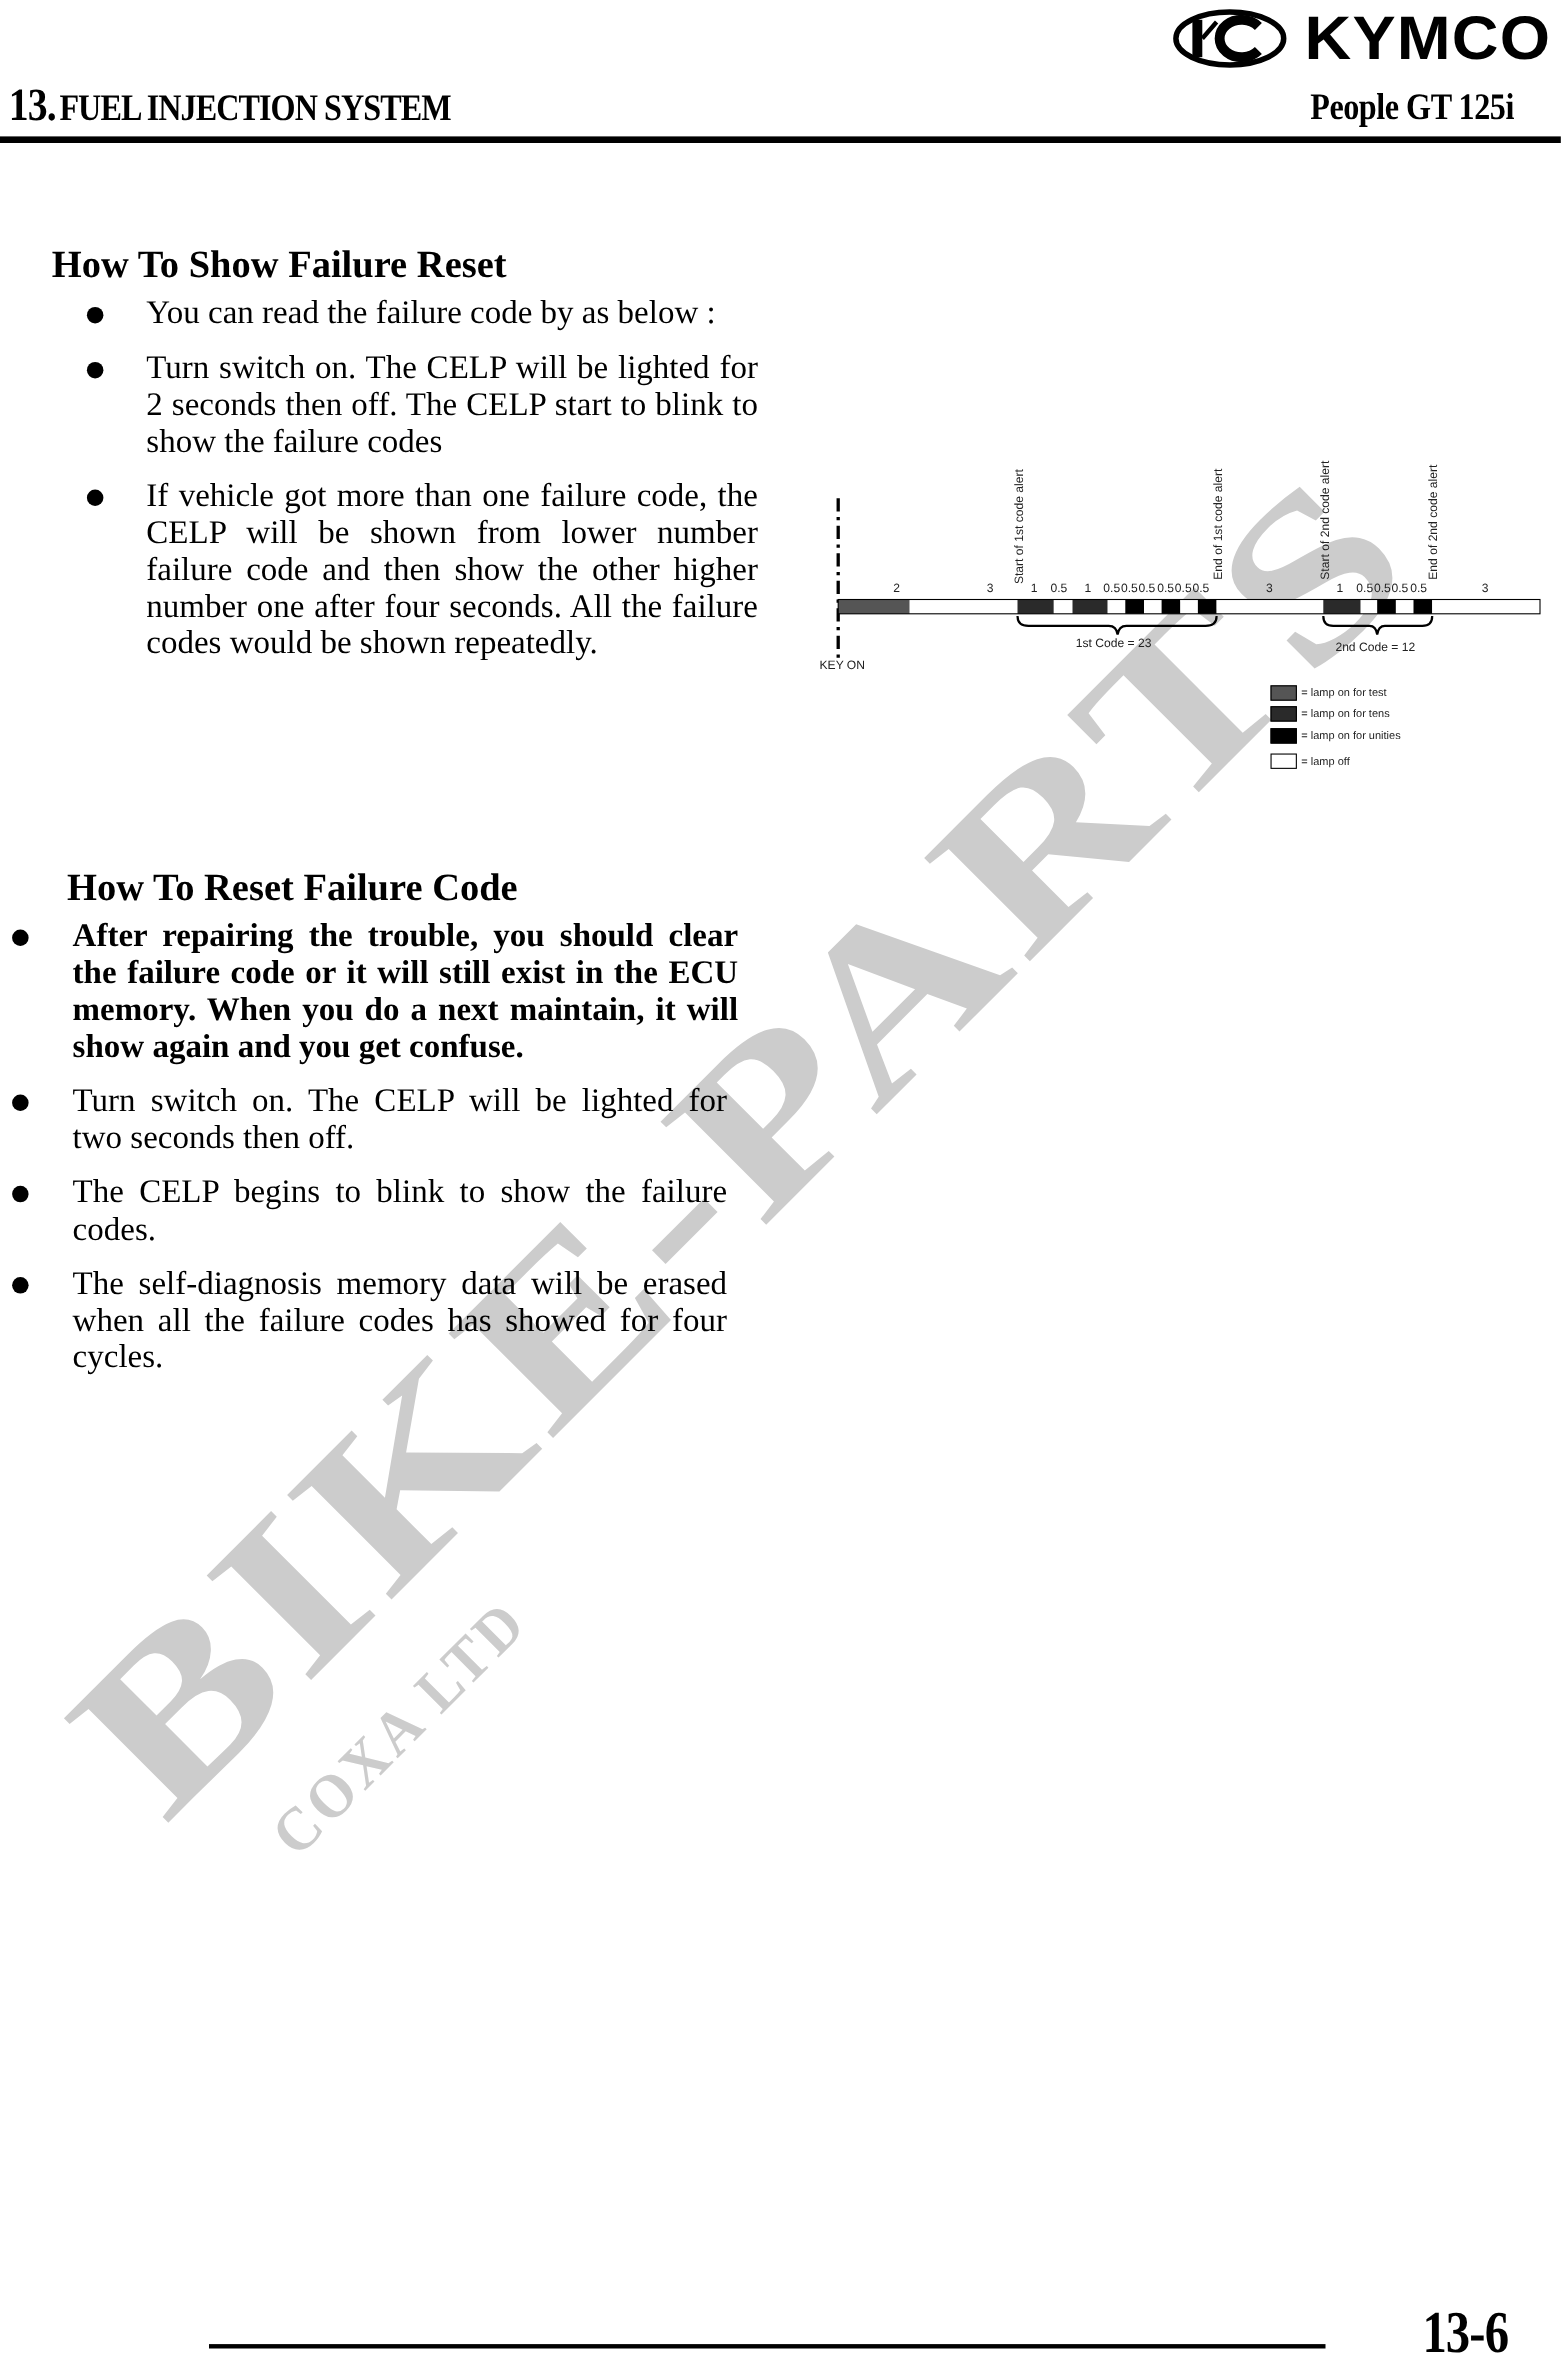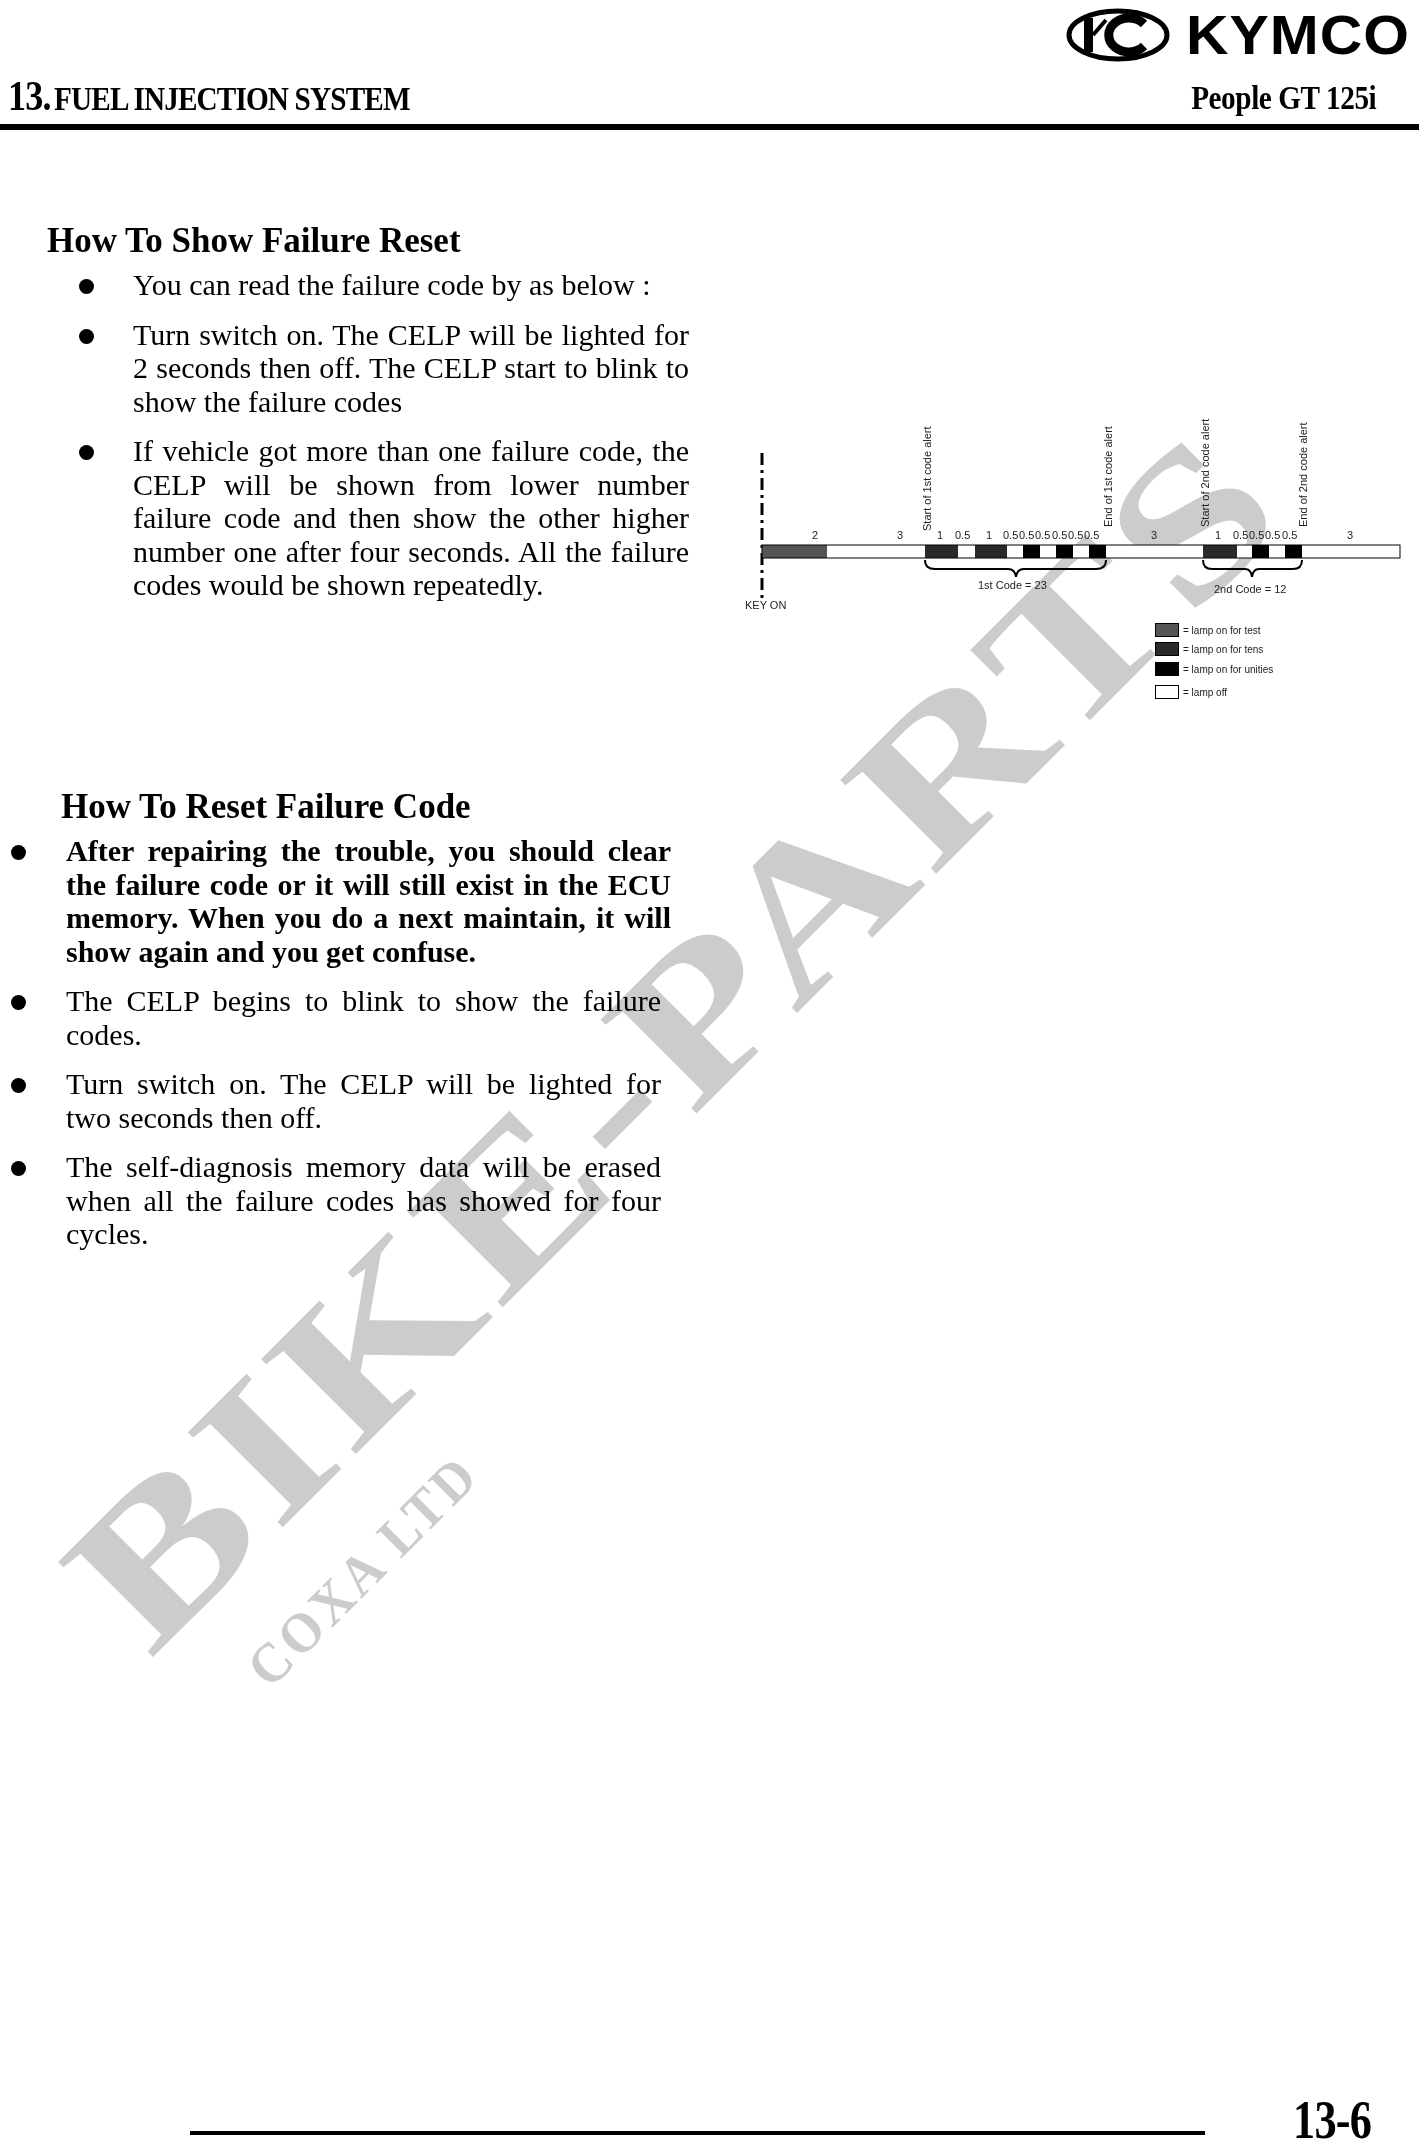--- a/index.html
+++ b/index.html
@@ -85,22 +85,22 @@
 <div class="abs heading sec1-heading">How To Show Failure Reset</div>
 <ul class="abs bullets sec1-list">
   <li><span class="dot"></span><span>You can read the failure code by as below :</span></li>
   <li><span class="dot"></span><span>Turn switch on. The CELP will be lighted for 2 seconds then off. The CELP start to blink to show the failure codes</span></li>
   <li><span class="dot"></span><span>If vehicle got more than one failure code, the CELP will be shown from lower number failure code and then show the other higher number one after four seconds. All the failure codes would be shown repeatedly.</span></li>
 </ul>
 
 <div class="abs heading sec2-heading">How To Reset Failure Code</div>
 <ul class="abs bullets sec2-list">
   <li class="wide"><span class="dot"></span><span>After repairing the trouble, you should clear the failure code or it will still exist in the ECU memory. When you do a next maintain, it will show again and you get confuse.</span></li>
+  <li><span class="dot"></span><span>Turn switch on. The CELP will be lighted for two seconds then off.</span></li>
   <li><span class="dot"></span><span>The CELP begins to blink to show the failure codes.</span></li>
-  <li><span class="dot"></span><span>Turn switch on. The CELP will be lighted for two seconds then off.</span></li>
   <li><span class="dot"></span><span>The self-diagnosis memory data will be erased when all the failure codes has showed for four cycles.</span></li>
 </ul>
 
 <div class="abs diagram">
 
   <svg style="position:absolute;left:0;top:0;width:679px;height:310px" xmlns="http://www.w3.org/2000/svg">
     <line x1="22" y1="48" x2="22" y2="198" stroke="#000" stroke-width="3" stroke-dasharray="12,5,3,5"></line>
 
     <g id="bar-segments">
         <rect x="22" y="140" width="65" height="13" fill="#555555"></rect>

